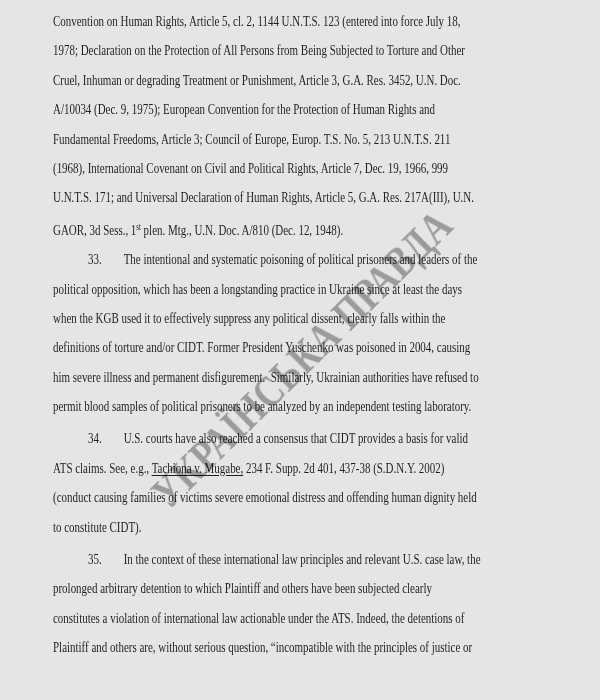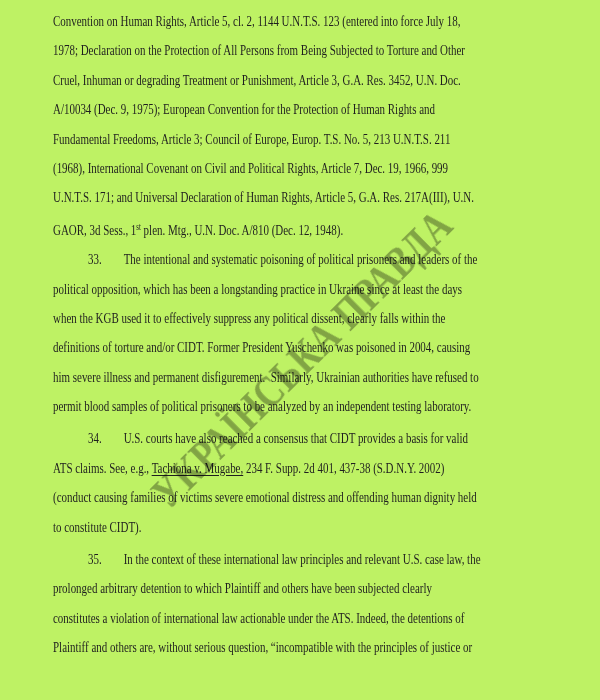--- a/index.html
+++ b/index.html
@@ -57,21 +57,21 @@
     white-space: nowrap;
     color: rgba(122, 122, 122, 0.62);
     mix-blend-mode: multiply;
     filter: blur(0.4px);
     pointer-events: none;
   }
 </style>
 </head>
 <body>
 
-<div class="page" style="background: #bef264;">
+<div class="page" style="background: #e5e5e5;">
   <div class="doc" style="color: rgb(31, 31, 31);">
       <div class="para">
         <div class="line"><span class="seg-plain">Convention on Human Rights, Article 5, cl. 2, 1144 U.N.T.S. 123 (entered into force July 18,</span></div>
         <div class="line"><span class="seg-plain">1978; Declaration on the Protection of All Persons from Being Subjected to Torture and Other</span></div>
         <div class="line"><span class="seg-plain">Cruel, Inhuman or degrading Treatment or Punishment, Article 3, G.A. Res. 3452, U.N. Doc.</span></div>
         <div class="line"><span class="seg-plain">A/10034 (Dec. 9, 1975); European Convention for the Protection of Human Rights and</span></div>
         <div class="line"><span class="seg-plain">Fundamental Freedoms, Article 3; Council of Europe, Europ. T.S. No. 5, 213 U.N.T.S. 211</span></div>
         <div class="line"><span class="seg-plain">(1968), International Covenant on Civil and Political Rights, Article 7, Dec. 19, 1966, 999</span></div>
         <div class="line"><span class="seg-plain">U.N.T.S. 171; and Universal Declaration of Human Rights, Article 5, G.A. Res. 217A(III), U.N.</span></div>
         <div class="line"><span class="seg-plain">GAOR, 3d Sess., 1</span><span class="seg-sup">st</span><span class="seg-plain"> plen. Mtg., U.N. Doc. A/810 (Dec. 12, 1948).</span></div>

